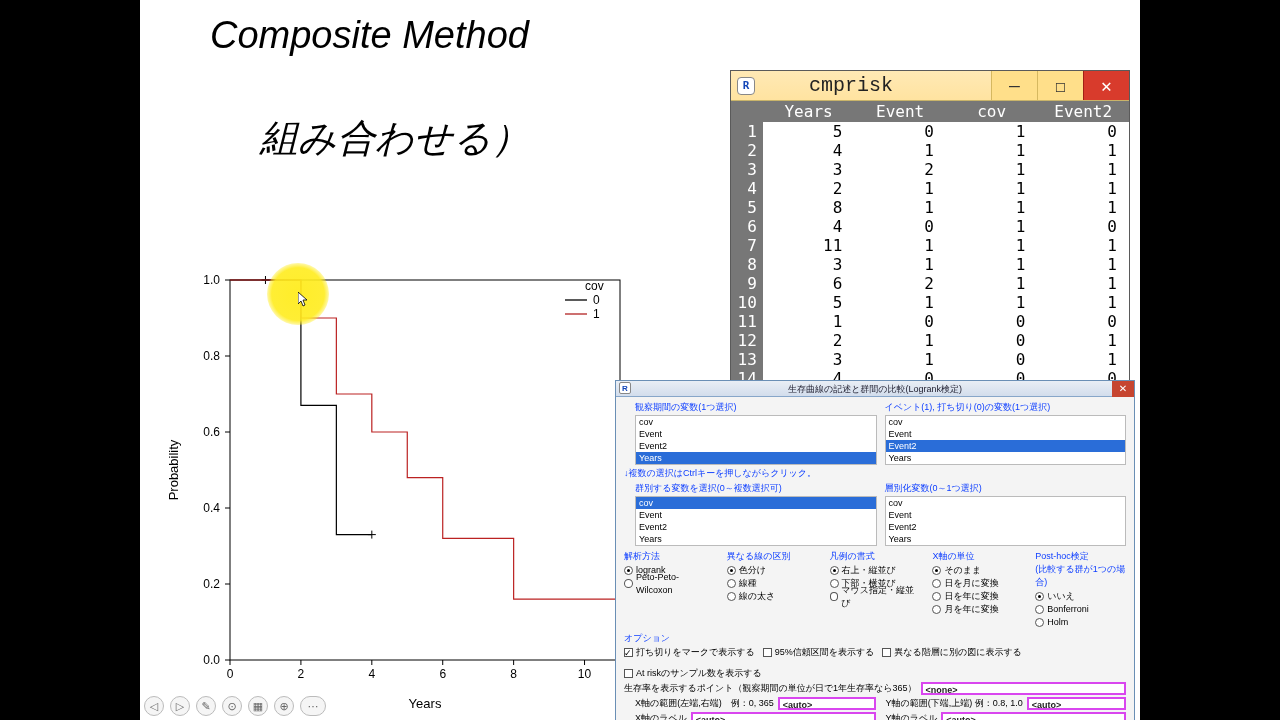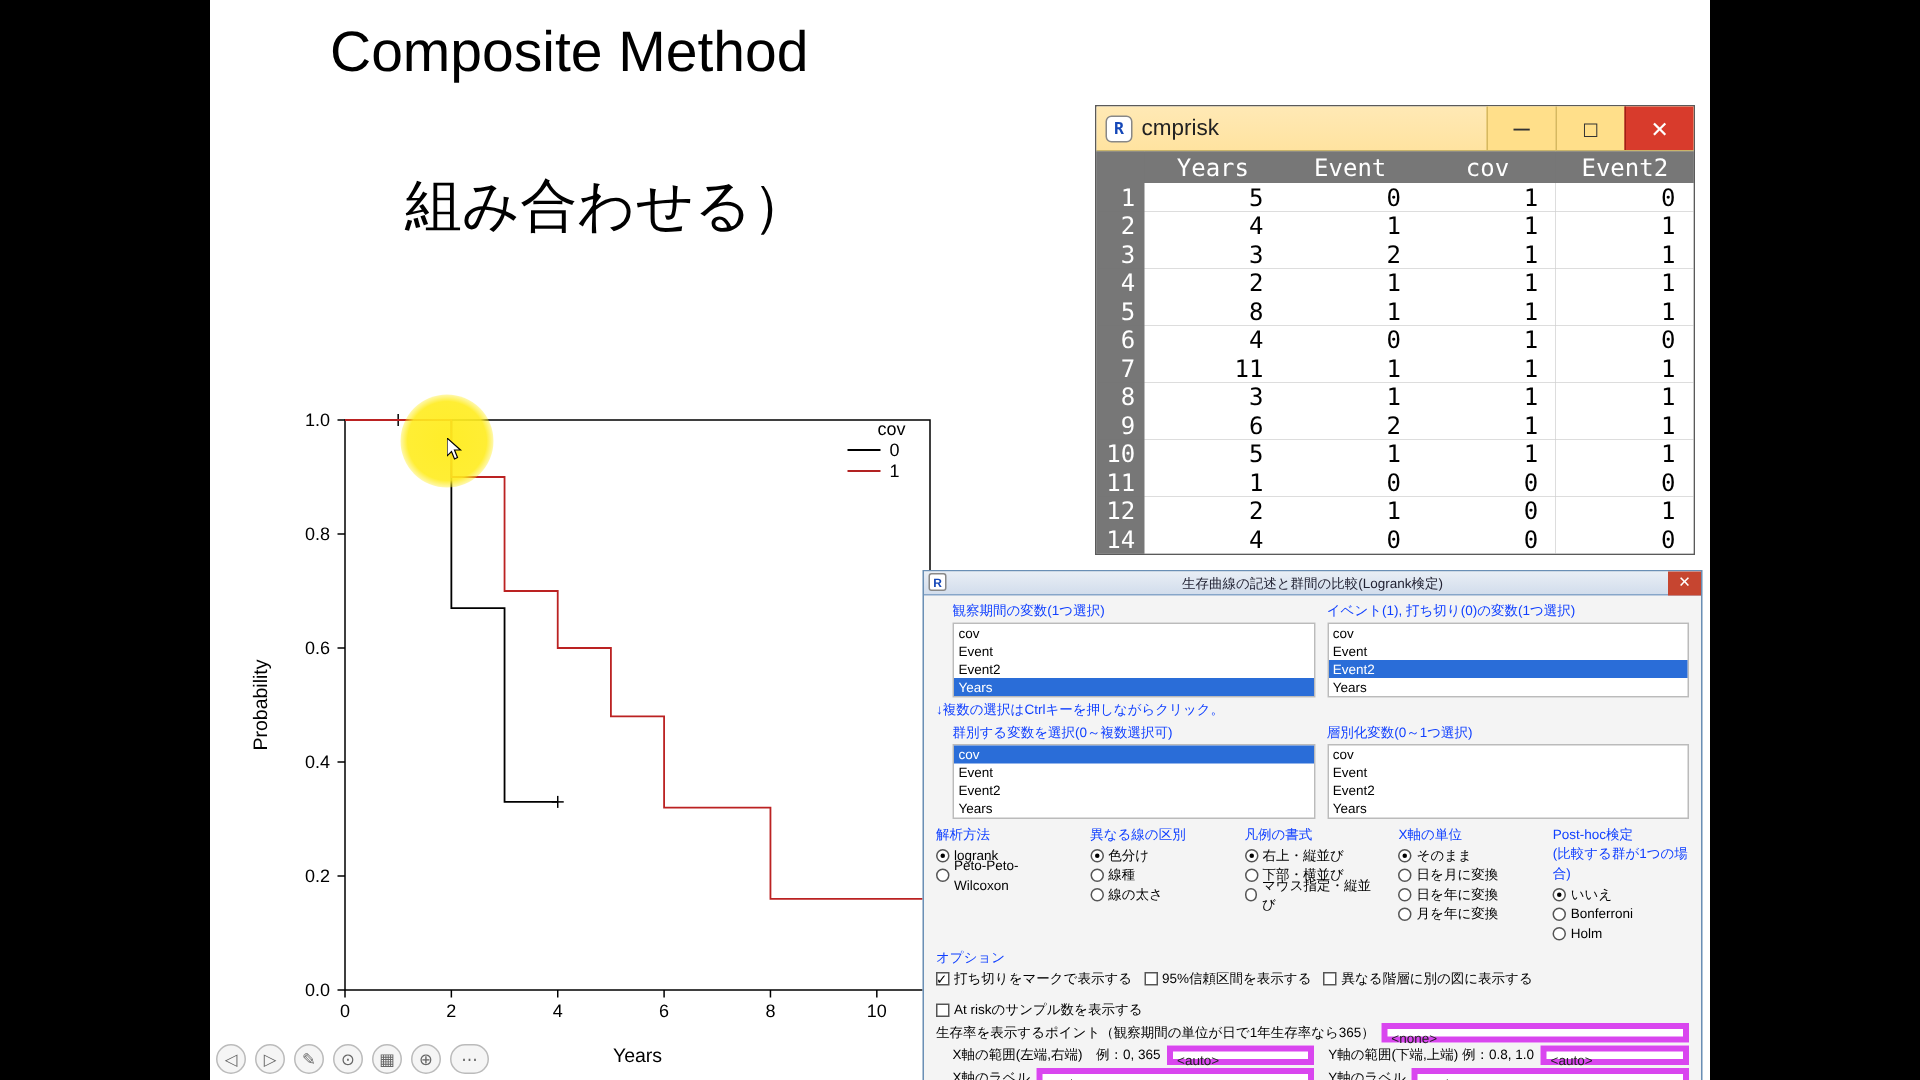--- a/index.html
+++ b/index.html
@@ -14,24 +14,25 @@
   }
   .stage {
     position: absolute;
     left: 140px; top: 0;
     width: 1000px; height: 720px;
     background: #fff;
   }
   
   .title {
     position: absolute;
-    left: 80px; top: 10px;
+    left: 70px; top: 10px;
     font-size: 38px;
     line-height: 1.35;
     color: #000;
+    font-style: italic;
   }
   
   .chart-wrap {
     position: absolute;
     left: 20px; top: 260px;
     width: 490px; height: 460px;
   }
   .chart-svg { width: 490px; height: 460px; }
   .series0 { stroke: #000; fill: none; stroke-width: 1.2; }
   .series1 { stroke: #b22; fill: none; stroke-width: 1.2; }
@@ -64,21 +65,21 @@
     border-bottom: 1px solid #c9b46a;
     display: flex; align-items: center;
     padding-left: 6px;
   }
   .dwin .r-icon {
     width: 18px; height: 18px; border-radius: 4px;
     background: #fff; border:1px solid #888;
     font-size: 11px; font-weight: bold; text-align: center; line-height: 16px;
     color: #1447b8; margin-right: 6px;
   }
-  .dwin .dtitle { font-size: 15px; font-family: Liberation Sans, sans-serif; color:#222; flex:1; }
+  .dwin .dtitle { font-size: 20px; font-family: Liberation Mono, monospace; color:#222; flex:1;margin-left:48px; }
   .dwin .winbtns { display:flex; height:100%; }
   .dwin .wbtn { width:46px; display:flex; align-items:center; justify-content:center; font-size:18px; color:#333;}
   .dwin .wbtn.min { background:#ffdf8a; border-left:1px solid #d6b860;}
   .dwin .wbtn.max { background:#ffdf8a; border-left:1px solid #d6b860;}
   .dwin .wbtn.close { background:#d83b2c; color:#fff; border-left:1px solid #a02015;}
   .dwin .grid {
     background:#777;
     color:#fff;
   }
   .dwin table { border-collapse: collapse; width:100%; font-size:16px; }
@@ -128,21 +129,21 @@
   .dlg .radio, .dlg .check {
     display:flex; align-items:center; gap:3px; line-height:13px; height:13px;
   }
   .dlg .r-dot, .dlg .c-box {
     width:9px; height:9px; border:1px solid #555; background:#fff; display:inline-block;
   }
   .dlg .r-dot { border-radius:50%; position:relative;}
   .dlg .r-dot.on::after{content:"";position:absolute;left:2px;top:2px;width:3px;height:3px;border-radius:50%;background:#000;}
   .dlg .c-box.on::after{content:"✓";font-size:9px;line-height:8px;color:#000;position:relative;left:-1px;top:-2px;}
   .dlg .txt {
-    background:#fff;border:4px solid #d946ef;height:13px;line-height:12px;padding:0 3px;font-size:9px;color:#222;
+    background:#fff;border:2px solid #d946ef;height:13px;line-height:12px;padding:0 3px;font-size:9px;color:#222;font-weight:bold;
   }
   .dlg .cols5 { display:flex; gap:12px; }
   .dlg .cols5 > div { flex:1; }
 
   
   .btoolbar {
     position:absolute; left:4px; bottom:4px;
     display:flex; gap:6px;
   }
   .bticon {
@@ -310,20 +311,27 @@
               <td class="cell">0</td>
             </tr>
             <tr>
               <td class="rownum">12</td>
               <td class="cell">2</td>
               <td class="cell">1</td>
               <td class="cell">0</td>
               <td class="cell">1</td>
             </tr>
             <tr>
+              <td class="rownum">13</td>
+              <td class="cell">3</td>
+              <td class="cell">1</td>
+              <td class="cell">0</td>
+              <td class="cell">1</td>
+            </tr>
+            <tr>
               <td class="rownum">14</td>
               <td class="cell">4</td>
               <td class="cell">0</td>
               <td class="cell">0</td>
               <td class="cell">0</td>
             </tr>
           </tbody>
         </table>
     </div>
   </div>

